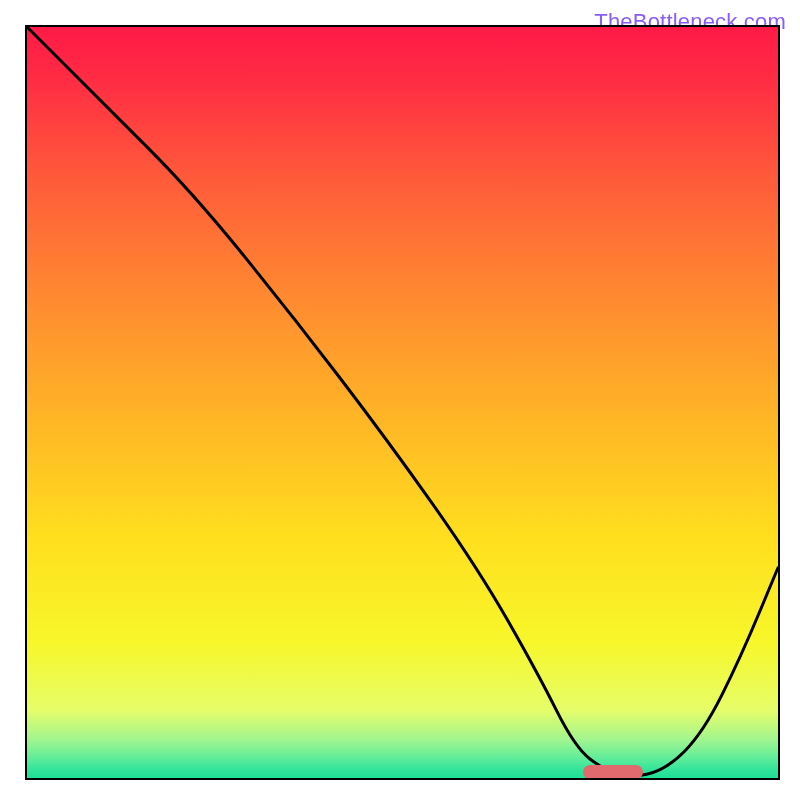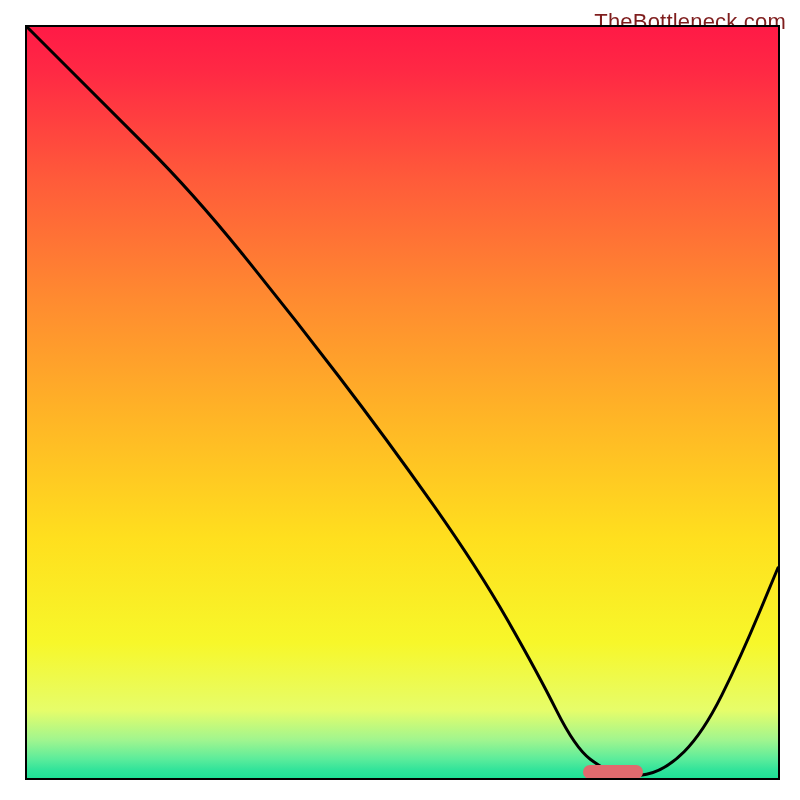--- a/index.html
+++ b/index.html
@@ -9,21 +9,21 @@
     height: 800px;
     background: #ffffff;
     font-family: Arial, sans-serif;
     position: relative;
   }
   .watermark {
     position: absolute;
     top: 9px;
     right: 14px;
     font-size: 22px;
-    color: #7f1d1d;
+    color: #8b5cf6;
     font-weight: 500;
     letter-spacing: 0.2px;
   }
   .plot-area {
     position: absolute;
     left: 25px;
     top: 25px;
     width: 755px;
     height: 755px;
     border: 2px solid #000000;

